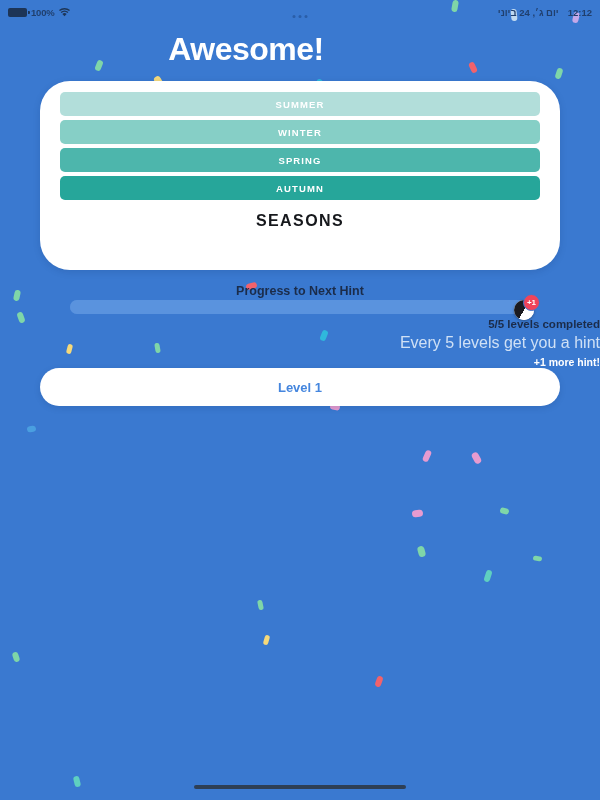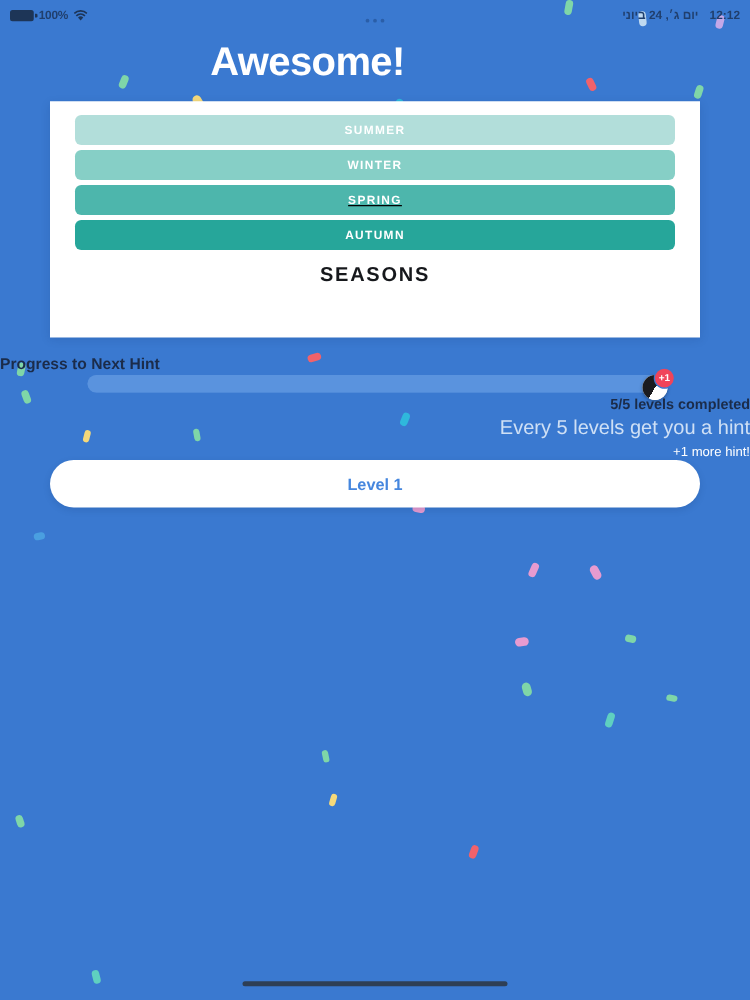--- a/index.html
+++ b/index.html
@@ -43,42 +43,42 @@
   .title {
     position:absolute; top:31px; left:0; width:492px;
     text-align:center; color:#ffffff;
     font-size:32px; font-weight:bold; letter-spacing:-.5px;
     z-index:20;
   }
 
   
   .card {
     position:absolute; left:40px; top:81px; width:520px; height:189px;
-    background:#ffffff; border-radius:0;
+    background:#ffffff; border-radius:30px;
     box-shadow:0 2px 7px rgba(20,50,100,.17);
     z-index:20;
     padding:11px 20px 0 20px;
   }
   .bars { display:flex; flex-direction:column; gap:4px; }
   .bar {
     height:24px; border-radius:5px;
     display:flex; align-items:center; justify-content:center;
   }
   .bar span {
     color:#ffffff; font-size:9.5px; font-weight:bold; letter-spacing:1.1px;
   }
   .card-label {
     text-align:center; color:#16181c;
     font-size:16px; font-weight:bold; letter-spacing:1.4px;
     margin-top:12px;
   }
 
   
   .prog-title {
-    position:absolute; top:284px; left:0; width:600px; 
+    position:absolute; top:284px; left:0; width:600px; text-align:center;
     color:#1b2c4a; font-size:12.5px; font-weight:bold; z-index:20;
   }
   .prog-track {
     position:absolute; left:70px; top:300px; width:460px; height:14px;
     background:#4E88D8; border-radius:7px; z-index:15;
   }
   .prog-fill {
     height:100%; border-radius:7px; background:#5A93DE;
   }
   .hint-badge {
@@ -100,21 +100,21 @@
     border-radius:50%; background:#F0445A;
     color:#fff; font-size:8px; font-weight:bold;
     display:flex; align-items:center; justify-content:center;
     border:1.5px solid #3A79D0;
   }
   .prog-lines {
     position:absolute; top:318px; left:0; width:600px; text-align:right; z-index:20;
   }
   .pl1 { color:#1b2c4a; font-size:11.5px; font-weight:bold; }
   .pl2 { color:#cfe0f5; font-size:16px; margin-top:4px; }
-  .pl3 { color:#ffffff; font-size:10.5px; font-weight:normal; margin-top:4px; }
+  .pl3 { color:#ffffff; font-size:10.5px; font-weight:bold; margin-top:4px; }
 
   
   .level-btn {
     position:absolute; left:40px; top:368px; width:520px; height:38px;
     background:#ffffff; border-radius:19px;
     display:flex; align-items:center; justify-content:center;
     box-shadow:0 2px 6px rgba(20,50,100,.16);
     z-index:20; cursor:pointer;
   }
   .level-btn span { color:#4586DE; font-size:13px; font-weight:bold; }
@@ -205,21 +205,21 @@
 <div class="title">Awesome!</div>
 
 <div class="card">
   <div class="bars">
       <div class="bar" style="background: rgb(178, 222, 218);">
         <span>SUMMER</span>
       </div>
       <div class="bar" style="background: rgb(134, 207, 198);">
         <span>WINTER</span>
       </div>
-      <div class="bar" style="background: rgb(77, 182, 172); text-decoration: underline;">
+      <div class="bar" style="background: rgb(77, 182, 172);">
         <span>SPRING</span>
       </div>
       <div class="bar" style="background: rgb(38, 166, 154);">
         <span>AUTUMN</span>
       </div>
     </div>
   <div class="card-label">SEASONS</div>
 </div>
 
 <div class="prog-title">Progress to Next Hint</div>

